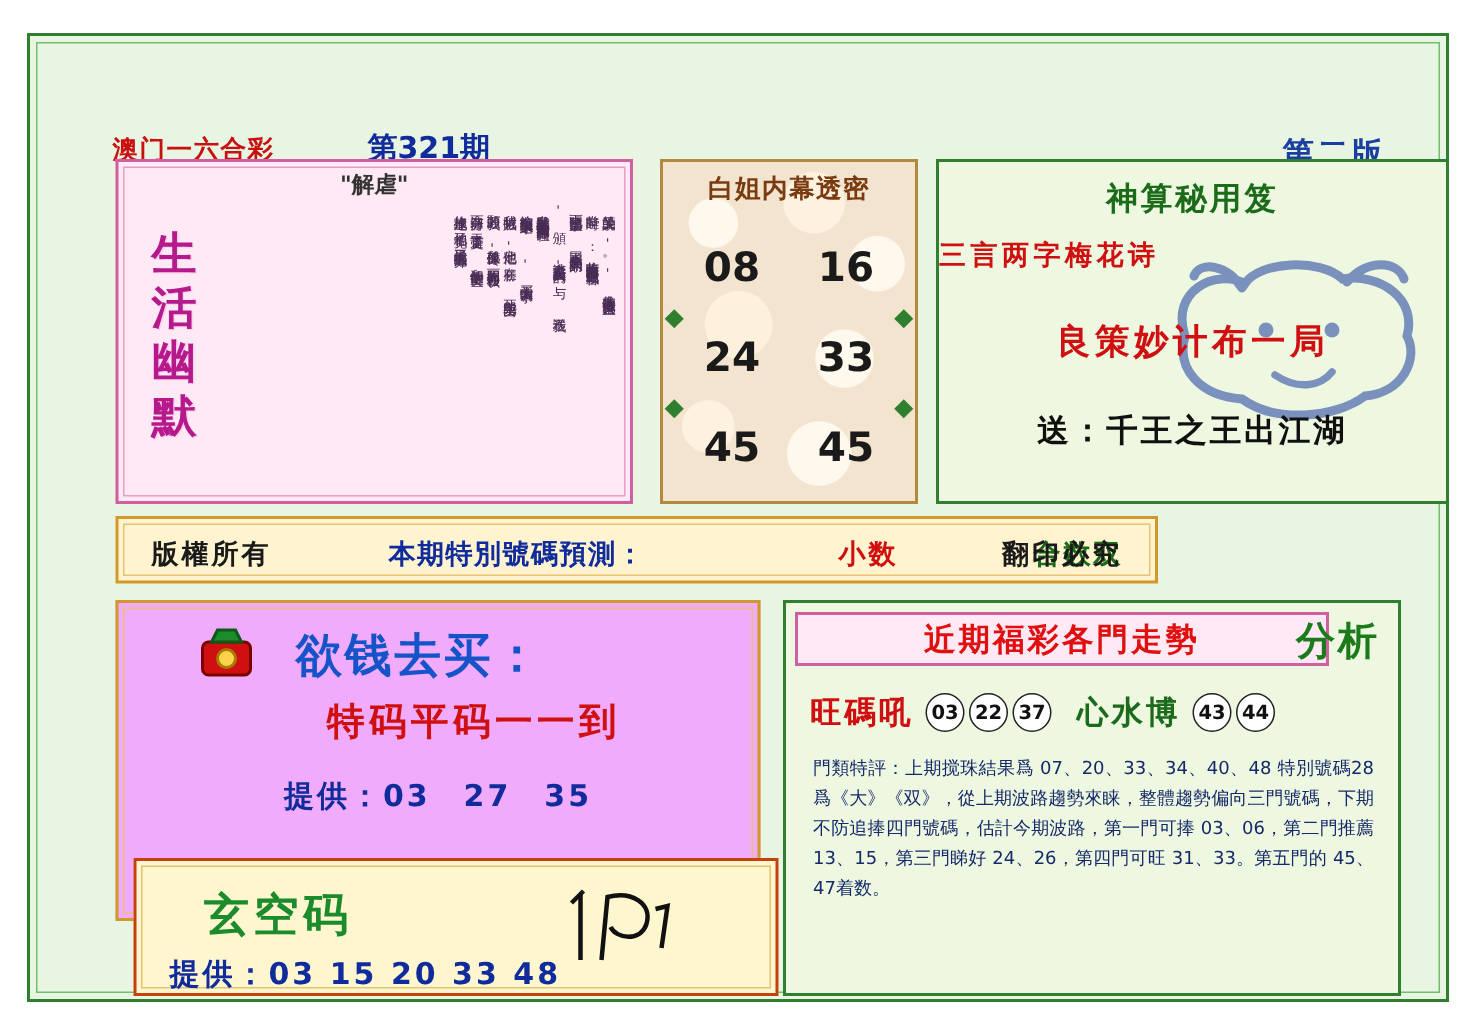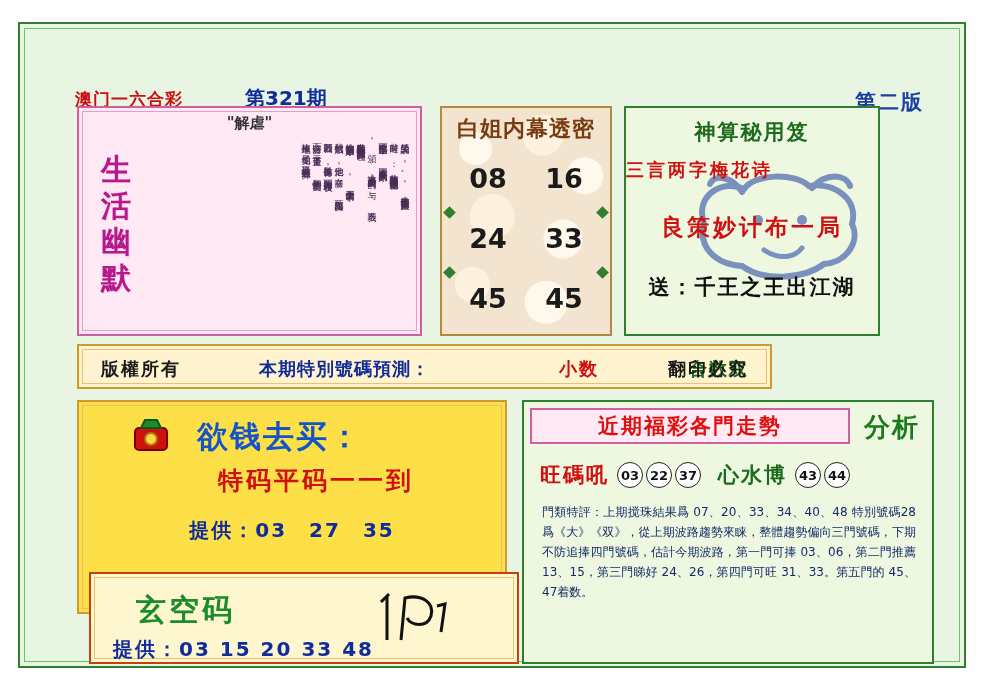--- a/index.html
+++ b/index.html
@@ -89,38 +89,38 @@
       radial-gradient(circle at 60% 12%, #fdf1e0 0 20px, transparent 21px),
       radial-gradient(circle at 85% 30%, #fff8ec 0 18px, transparent 19px),
       radial-gradient(circle at 30% 48%, #fdf0dd 0 22px, transparent 23px),
       radial-gradient(circle at 72% 58%, #fff8ec 0 19px, transparent 20px),
       radial-gradient(circle at 18% 78%, #fdf1e0 0 17px, transparent 18px),
       radial-gradient(circle at 62% 86%, #fff8ec 0 21px, transparent 22px),
       #f3e4cf;
   }
   .mid-title{
     position:absolute;top:6px;left:0;width:100%;text-align:center;
-    font-size:22px;font-weight:bold;color:#7a3b10;letter-spacing:1px;
+    font-size:17px;font-weight:bold;color:#7a3b10;letter-spacing:1px;
   }
   .mid-grid{
     position:absolute;top:40px;left:8px;right:8px;bottom:6px;
     display:grid;grid-template-columns:1fr 1fr;grid-template-rows:1fr 1fr 1fr;
   }
   .mid-num{
     display:flex;align-items:center;justify-content:center;
     font-size:27px;font-weight:bold;color:#1a1a1a;
     font-family:"DejaVu Sans",sans-serif;
   }
   .dot-l,.dot-r{position:absolute;width:9px;height:9px;background:#2f7f2f;
     transform:rotate(45deg);}
   .dot-l{left:3px;}
   .dot-r{right:3px;}
 
   .box-right{
-    left:604px;top:82px;width:256px;height:230px;
+    left:604px;top:82px;width:342px;height:230px;
     background:#eef7e0;
     border:2px solid #2f7f2f;
     overflow:hidden;
   }
   .ox-art{
     position:absolute;right:4px;top:46px;width:190px;height:140px;
     opacity:.55;
   }
   .br-l1{position:absolute;top:10px;left:0;width:100%;text-align:center;
     font-size:21px;font-weight:bold;color:#1b6b1b;letter-spacing:2px;}
@@ -145,21 +145,21 @@
   .bn{position:absolute;top:11px;font-size:18px;font-weight:bold;}
   .bn1{left:22px;color:#1a1a1a;letter-spacing:2px;}
   .bn2{left:180px;color:#102b9b;letter-spacing:1px;}
   .bn3{left:480px;color:#d01010;letter-spacing:2px;}
   .bn4{left:610px;color:#1b6b1b;letter-spacing:2px;}
   .bn5{right:22px;color:#1a1a1a;letter-spacing:2px;}
 
   
   .panel-buy{
     position:absolute;left:57px;top:376px;width:430px;height:214px;
-    background:#fde047;
+    background:#f0abfc;
     border:2px solid #cf9a2a;
     box-sizing:border-box;
   }
   .panel-buy:before{
     content:"";position:absolute;left:3px;top:3px;right:3px;bottom:3px;
     border:1px solid #e6c272;
   }
   .buy-title{
     position:absolute;left:118px;top:14px;
     font-size:31px;font-weight:bold;color:#1554c8;letter-spacing:2px;
@@ -201,21 +201,21 @@
   }
 
   
   .panel-an{
     position:absolute;left:502px;top:376px;width:412px;height:264px;
     background:#eef7e0;
     border:2px solid #2f7f2f;
     box-sizing:border-box;
   }
   .an-head{
-    position:absolute;left:6px;top:6px;width:320px;height:36px;
+    position:absolute;left:6px;top:6px;width:356px;height:36px;
     background:#ffe9f4;border:2px solid #d05fa0;box-sizing:border-box;
     display:flex;align-items:center;justify-content:center;
   }
   .an-head span{font-size:21px;font-weight:bold;color:#e01010;letter-spacing:2px;}
   .an-fenxi{
     position:absolute;right:12px;top:8px;
     font-size:26px;font-weight:bold;color:#1b7b1b;letter-spacing:2px;
   }
   .an-row{
     position:absolute;left:16px;top:56px;right:12px;height:34px;

